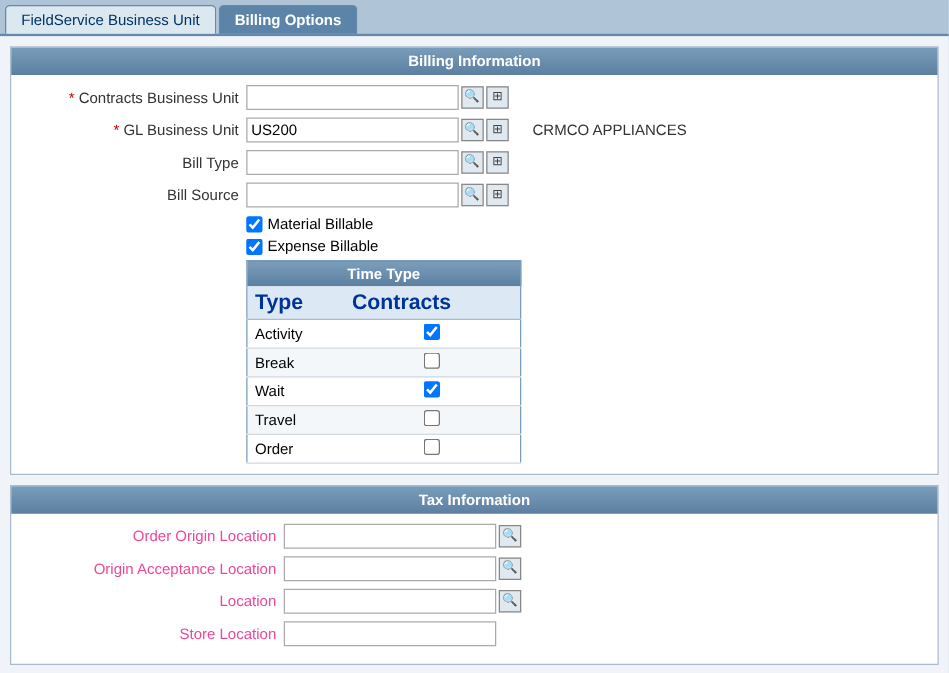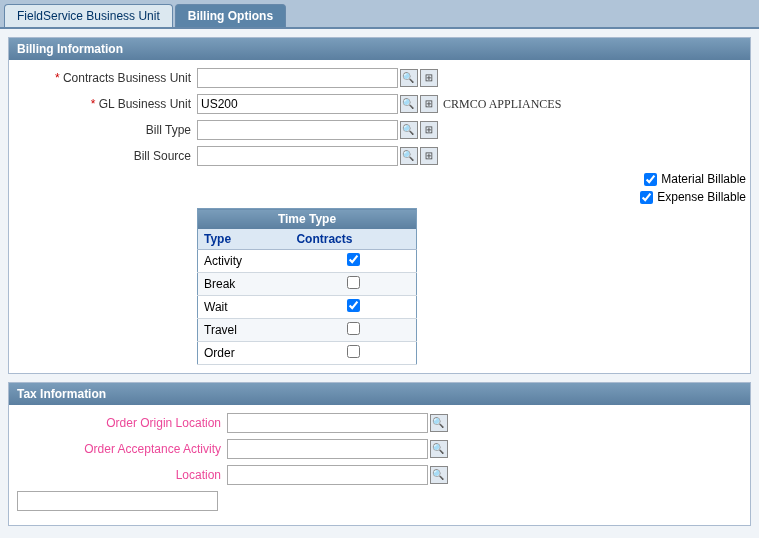--- a/index.html
+++ b/index.html
@@ -41,20 +41,21 @@
       background: white;
       border: 1px solid #aabbd0;
       margin-bottom: 8px;
     }
     .section-header {
       background: linear-gradient(to bottom, #7a9dbb, #5b7fa0);
       color: white;
       font-weight: bold;
       padding: 4px 8px;
       font-size: 12px;
+      text-align: center;
     }
     .section-body {
       padding: 8px 4px;
       border-radius: 17px;
     }
 
     
     .form-row {
       display: flex;
       align-items: center;
@@ -66,54 +67,52 @@
       width: 180px;
       padding-right: 6px;
       color: #333;
       flex-shrink: 0;
     }
     .form-label.required::before {
       content: '*';
       color: #cc0000;
     }
     .form-input {
-      width: 201px;
+      width: 170px;
       height: 20px;
       border: 1px solid #aaa;
       padding: 1px 3px;
       font-size: 12px;
       background: white;
     }
     .icon-btn {
       display: inline-block;
       width: 18px;
       height: 18px;
       border: 1px solid #888;
       background: #e0e8f0;
       cursor: pointer;
       margin-left: 2px;
       font-size: 10px;
       text-align: center;
       line-height: 16px;
       color: #444;
     }
     .field-note {
-      margin-left: 5px;
+      margin-left: 19px;
       color: #333;
       font-size: 12px;
-      font-family: Liberation Serif, serif;
     }
 
     
     .checkbox-row {
       display: flex;
       align-items: center;
       margin-bottom: 4px;
       padding-left: 184px;
-      justify-content: flex-end;
     }
     .checkbox-row input[type=checkbox] {
       margin-right: 4px;
     }
 
     
     .time-type-wrapper {
       margin-left: 184px;
       margin-top: 4px;
     }
@@ -135,21 +134,21 @@
     .time-type-header-row th.title {
       text-align: center;
       background: linear-gradient(to bottom, #7a9dbb, #5b7fa0);
     }
     .time-type-table .col-header td {
       color: #003399;
       font-weight: bold;
       padding: 3px 6px;
       background: #dce8f4;
       border-bottom: 1px solid #aabbd0;
-      font-size: 12px;
+      font-size: 17px;
     }
     .time-type-table tr.data-row td {
       padding: 3px 6px;
       border-bottom: 1px solid #d0d8e0;
       font-size: 12px;
       background: white;
     }
     .time-type-table tr.data-row:nth-child(even) td {
       background: #f4f7fa;
     }
@@ -291,34 +290,37 @@
       <div class="form-row">
         <div class="tax-label">
           <span>Order Origin Location</span>
         </div>
         <input class="form-input" type="text" style="">
         <span class="icon-btn" title="Search">🔍</span>
       </div>
 
       <div class="form-row">
         <div class="tax-label">
-          <span>Order Acceptance Activity</span>
+          <span>Origin Acceptance Location</span>
         </div>
         <input class="form-input" type="text" style="">
         <span class="icon-btn" title="Search">🔍</span>
       </div>
 
       <div class="form-row">
         <div class="tax-label">
           <span>Location</span>
         </div>
         <input class="form-input" type="text" style="">
         <span class="icon-btn" title="Search">🔍</span>
       </div>
 
       <div class="form-row">
+        <div class="tax-label">
+          <span>Store Location</span>
+        </div>
         <input class="form-input" type="text" style="">
       </div>
 
     </div>
   </div>
 
 </div>
 
 </body></html>

